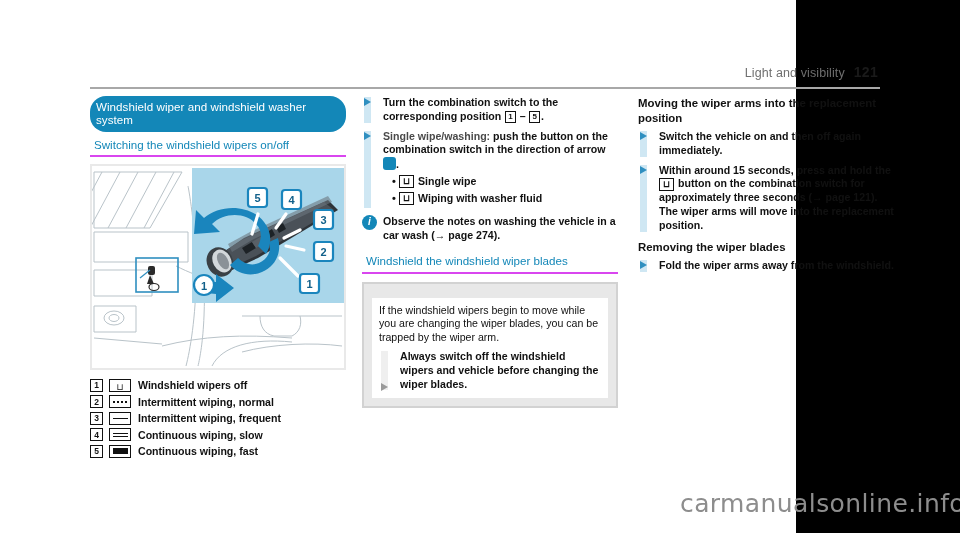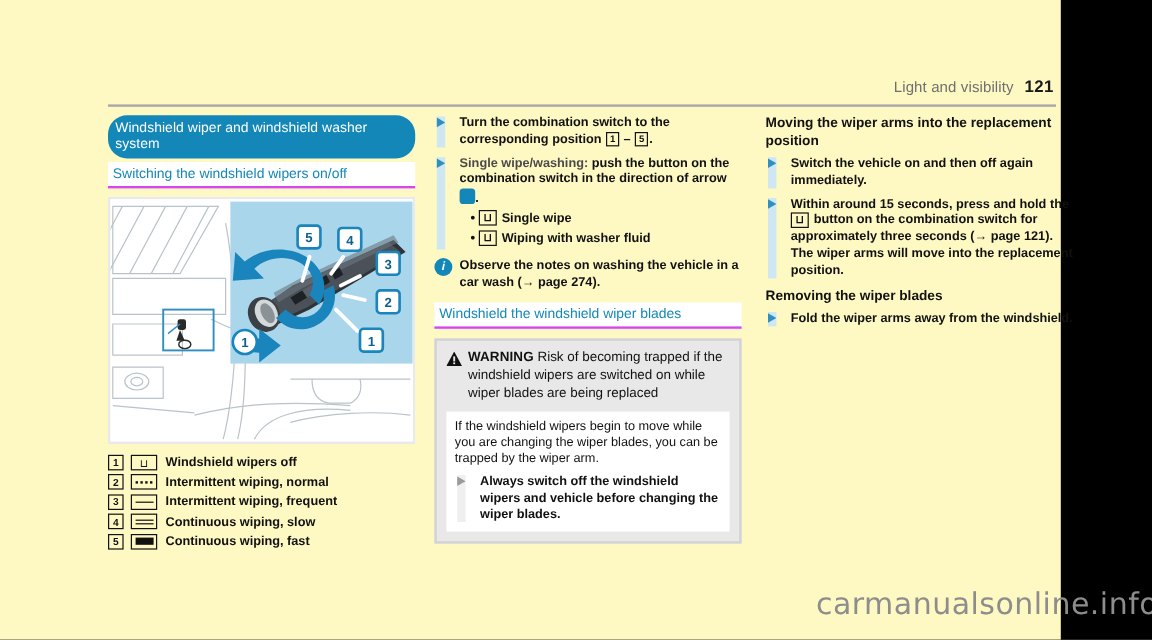--- a/index.html
+++ b/index.html
@@ -4,22 +4,22 @@
 <style>
   * { box-sizing: border-box; margin: 0; padding: 0; }
   html, body {
     width: 960px; height: 533px;
     background: #000;
     font-family: "Liberation Sans", sans-serif;
     overflow: hidden;
   }
   #page {
     position: absolute; left: 0; top: 0;
-    width: 884px; height: 533px;
-    background: #fef9c3;
+    width: 796px; height: 533px;
+    background: #ffffff;
   }
   
   #header {
     position: absolute; left: 90px; top: 62px;
     width: 790px; height: 28px;
   }
   #header-text {
     position: absolute; right: 2px; top: 2px;
     font-size: 12.5px; color: #6f6f6f; letter-spacing: .1px;
     white-space: nowrap;
@@ -171,21 +171,21 @@
     font-size: 11.2px; color: #111; line-height: 1.33;
   }
   .warn-body b { font-weight: bold; letter-spacing: .1px; }
   #warn-inner {
     margin-top: 7px; background: #fff; padding: 6px 7px 7px 7px;
   }
   .warn-para {
     font-size: 10.6px; font-weight: normal; color: #111;
     line-height: 1.3; margin-bottom: 5px;
   }
-  .warn-action { display: flex; position: relative; }
+  .warn-action { display: flex; position: relative; align-items: flex-end; }
   .warn-rail {
     position: absolute; left: 2px; top: 1px; bottom: 1px;
     width: 7px; background: #efefef;
   }
   .warn-action .tri::before { border-left-color: #9a9a9a; }
 
   
   #watermark {
     position: absolute; left: 680px; top: 489px;
     font-size: 25px; color: #8d8d8d; letter-spacing: .4px;
@@ -370,33 +370,20 @@
     </div>
 
     <div class="info-step">
       <div class="info-icon">i</div>
       <div class="step-text">Observe the notes on washing the vehicle in a car wash (→ page 274).</div>
     </div>
 
     <div class="h-minor" style="margin-top:9px">Windshield the windshield wiper blades</div>
 
     <div id="warnbox">
-      <div class="warn-head">
-        <div class="warn-tri">
-          <svg width="13" height="12" viewBox="0 0 13 12">
-            <path d="M6.5 0 L13 12 L0 12 Z" fill="#111"></path>
-            <rect x="5.7" y="4" width="1.6" height="4.2" fill="#e8e8e8"></rect>
-            <rect x="5.7" y="9" width="1.6" height="1.5" fill="#e8e8e8"></rect>
-          </svg>
-        </div>
-        <div class="warn-body">
-          <b>WARNING</b>
-          <span>Risk of becoming trapped if the windshield wipers are switched on while wiper blades are being replaced</span>
-        </div>
-      </div>
       <div id="warn-inner">
         <div class="warn-para">If the windshield wipers begin to move while you are changing the wiper blades, you can be trapped by the wiper arm.</div>
         <div class="warn-action">
           <div class="warn-rail"></div>
           <div class="tri"></div>
           <div class="step-text">Always switch off the windshield wipers and vehicle before changing the wiper blades.</div>
         </div>
       </div>
     </div>
   </div>

